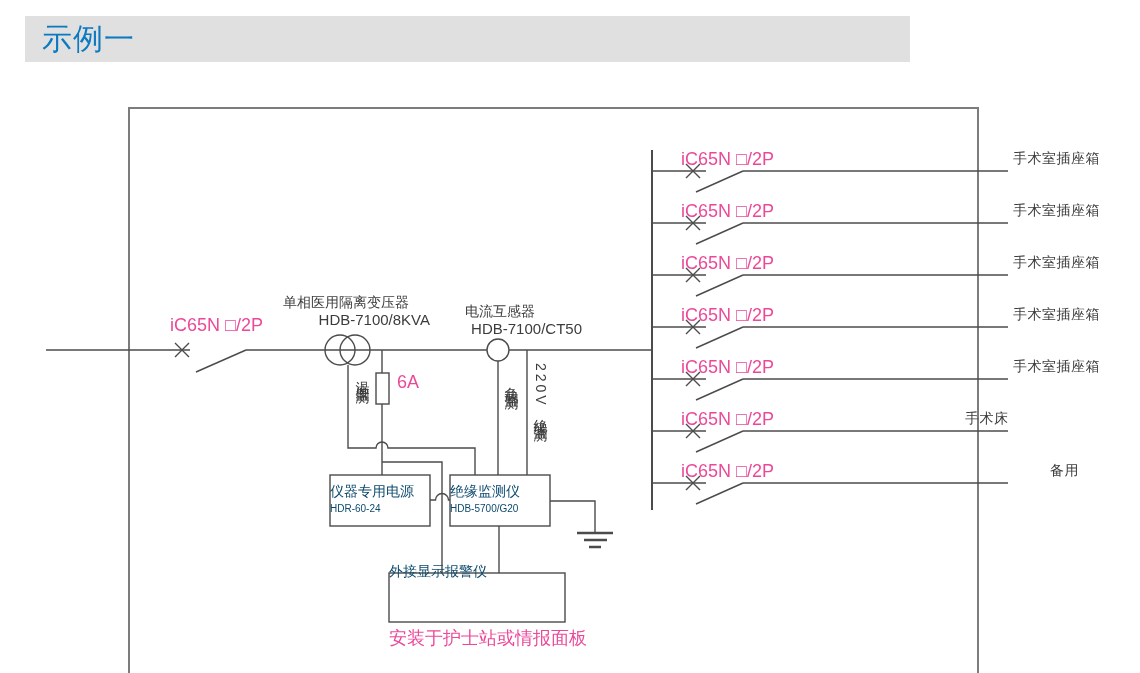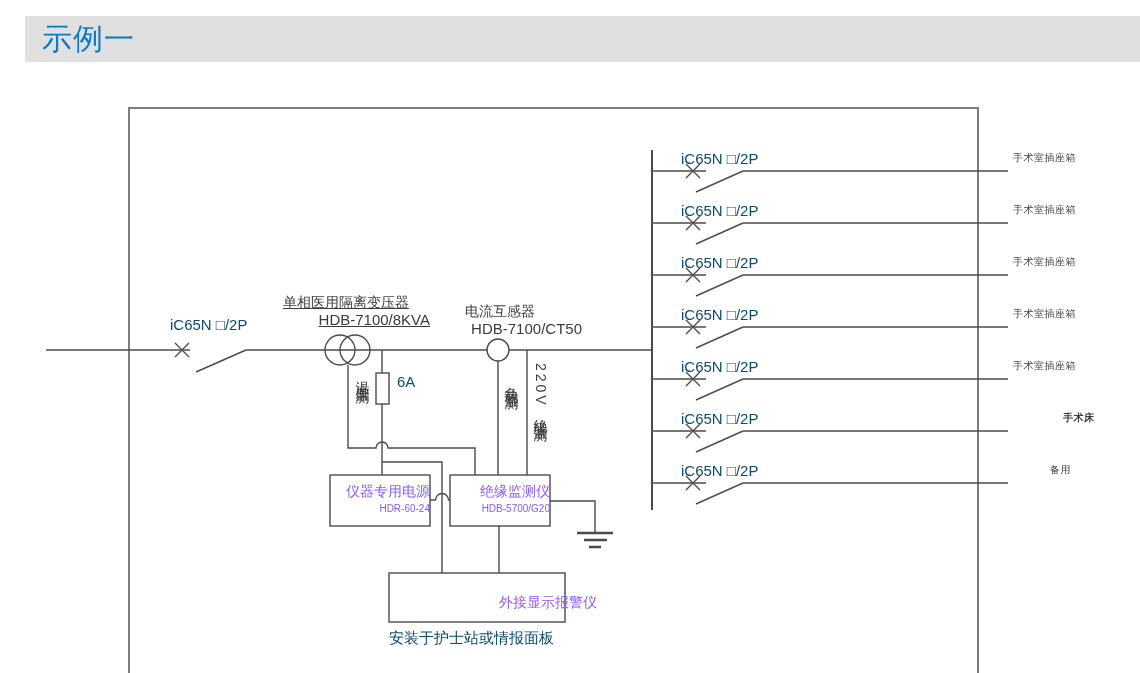--- a/index.html
+++ b/index.html
@@ -1,38 +1,38 @@
 <!DOCTYPE html>
 <html><head>
 <meta charset="utf-8">
 <style>
   html,body{margin:0;padding:0;background:#fff;}
   .stage{
     position:relative;width:1140px;height:673px;overflow:hidden;background:#fff;
     font-family:"Liberation Sans","DejaVu Sans",sans-serif;color:#3c3c3c;
   }
   .banner{
-    position:absolute;left:25px;top:16px;width:1115px;height:46px;
+    position:absolute;left:25px;top:16px;width:885px;height:46px;
     background:#e0e0e0;
   }
   .banner .title{
     display:inline-block;padding-left:17px;font-size:30px;line-height:46px;
     color:#0c7ac1;letter-spacing:1px;white-space:nowrap;
   }
   svg.circuit{position:absolute;left:0;top:0;}
-  .lbl{position:absolute;font-size:15px;line-height:16px;color:#0c4a6e;white-space:nowrap;}
-  .lbl14{position:absolute;font-size:10px;line-height:16px;color:#3c3c3c;white-space:nowrap;letter-spacing:0.5px;}
+  .lbl{position:absolute;font-size:18px;line-height:16px;color:#ec4899;white-space:nowrap;}
+  .lbl14{position:absolute;font-size:14px;line-height:16px;color:#3c3c3c;white-space:nowrap;letter-spacing:0.5px;}
   .clabel{position:absolute;text-align:center;color:#3c3c3c;}
   .clabel .l1{font-size:14px;line-height:17px;display:block;}
   .clabel .l2{font-size:15px;line-height:17px;display:block;text-align:right;}
   .vtext{
     position:absolute;writing-mode:vertical-rl;text-orientation:mixed;
     font-size:14px;letter-spacing:3px;color:#3c3c3c;line-height:16px;
   }
-  .boxlabel{position:absolute;text-align:right;color:#8b5cf6;}
+  .boxlabel{position:absolute;text-align:left;color:#0c4a6e;}
   .boxlabel .l1{font-size:14px;line-height:18px;display:block;}
   .boxlabel .l2{font-size:10px;line-height:18px;display:block;}
 </style>
 </head>
 <body>
 
 <div class="stage">
 
   <div class="banner">
     <span class="title">示例一</span>
@@ -133,21 +133,21 @@
         <path d="M550,501 H595 V533"></path>
         <line x1="577" y1="533" x2="613" y2="533" stroke-width="2.5"></line>
         <line x1="584" y1="540" x2="607" y2="540" stroke-width="2.5"></line>
         <line x1="589" y1="547" x2="601" y2="547" stroke-width="2.5"></line>
       </g>
     </g>
   </svg>
 
   <div class="lbl" style="left:170px;top:317px;">iC65N □/2P</div>
 
-  <div class="clabel" style="left:262px;top:294px;width:168px;text-decoration:underline;">
+  <div class="clabel" style="left:262px;top:294px;width:168px;">
     <span class="l1">单相医用隔离变压器</span>
     <span class="l2">HDB-7100/8KVA</span>
   </div>
 
   <div class="clabel" style="left:418px;top:287px;width:164px;margin-top:16px;">
     <span class="l1">电流互感器</span>
     <span class="l2">HDB-7100/CT50</span>
   </div>
 
   <div class="lbl" style="left:397px;top:374px;">6A</div>
@@ -162,29 +162,29 @@
   <div class="lbl" style="left:681px;top:307px;">iC65N □/2P</div>
   <div class="lbl" style="left:681px;top:359px;">iC65N □/2P</div>
   <div class="lbl" style="left:681px;top:411px;">iC65N □/2P</div>
   <div class="lbl" style="left:681px;top:463px;">iC65N □/2P</div>
 
   <div class="lbl14" style="left:1013px;top:150px;">手术室插座箱</div>
   <div class="lbl14" style="left:1013px;top:202px;">手术室插座箱</div>
   <div class="lbl14" style="left:1013px;top:254px;">手术室插座箱</div>
   <div class="lbl14" style="left:1013px;top:306px;">手术室插座箱</div>
   <div class="lbl14" style="left:1013px;top:358px;">手术室插座箱</div>
-  <div class="lbl14" style="left:1063px;top:410px;font-weight:bold;">手术床</div>
+  <div class="lbl14" style="left:965px;top:410px;">手术床</div>
   <div class="lbl14" style="left:1050px;top:462px;">备用</div>
 
   <div class="boxlabel" style="left:330px;top:482px;width:100px;">
     <span class="l1">仪器专用电源</span>
     <span class="l2">HDR-60-24</span>
   </div>
   <div class="boxlabel" style="left:450px;top:482px;width:100px;">
     <span class="l1">绝缘监测仪</span>
     <span class="l2">HDB-5700/G20</span>
   </div>
-  <div class="boxlabel" style="left:389px;top:593px;width:208px;">
+  <div class="boxlabel" style="left:389px;top:562px;width:208px;">
     <span class="l1">外接显示报警仪</span>
   </div>
   <div class="lbl" style="left:389px;top:630px;width:176px;">安装于护士站或情报面板</div>
 
 </div>
 
 </body></html>

